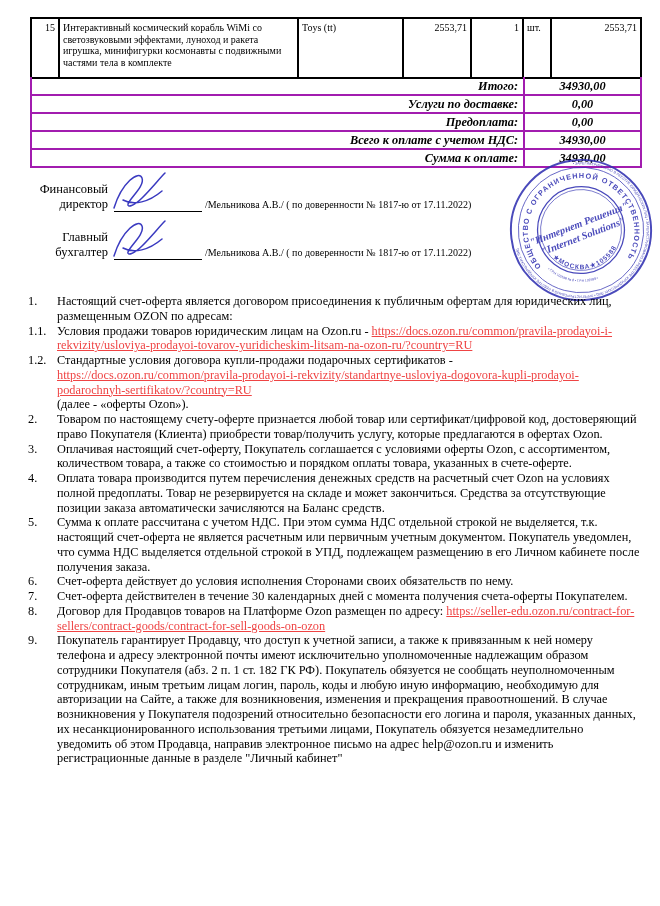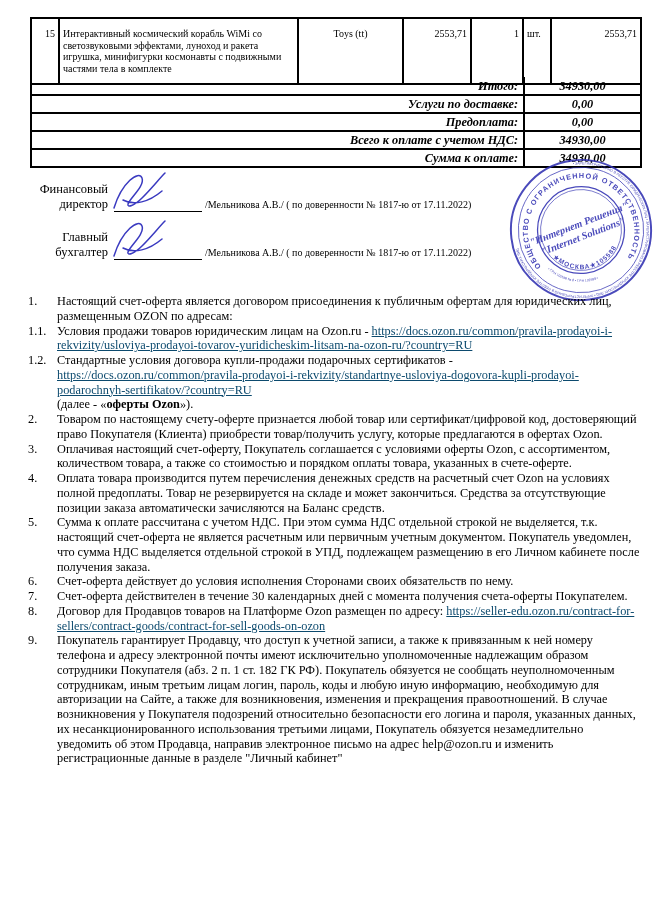--- a/index.html
+++ b/index.html
@@ -6,54 +6,54 @@
   html,body { background:#888; }
   .page {
     position:relative; width:660px; height:906px; margin:0 auto;
     background:#ffffff; overflow:hidden;
     font-family:"Liberation Serif","DejaVu Serif",serif; color:#000;
   }
 
   
   table { border-collapse:collapse; table-layout:fixed; }
   .item-table { position:absolute; left:30px; top:17px; width:610px; }
-  .item-table td { border:2px solid #000; vertical-align:top; font-size:10px; line-height:11.6px; padding:9px 3px; }
+  .item-table td { border:2px solid #000; vertical-align:top; font-size:10px; line-height:11.6px; padding:3px 3px; }
   .item-table .c-num   { text-align:right; }
-  .item-table .c-cat   { text-align:center; }
+  .item-table .c-cat   { text-align:left; }
   .item-table .c-price { text-align:right; }
   .item-table .c-qty   { text-align:right; }
   .item-table .c-unit  { text-align:left;border-radius:10px; }
   .item-table .c-amt   { text-align:right; }
   .item-table tr { height:60px; }
 
   
   .totals-table { position:absolute; left:30px; top:77px; width:610px; }
-  .totals-table td { border:2px solid #000000; font-weight:bold; font-size:12.3px; line-height:14px; padding:1px 4px; }
+  .totals-table td { border:2px solid #a21caf; font-weight:bold; font-size:12.3px; line-height:14px; padding:1px 4px; }
   .totals-table tr { height:18px;font-style:italic; }
   .totals-table tr:first-child td { border-top:none; }
   .totals-table .t-label { text-align:right; padding-right:5px; }
   .totals-table .t-value { text-align:center; padding-right:4px; }
 
   
   .sig-row { position:absolute; left:30px; width:600px; display:flex; align-items:flex-end; }
   .sig-roles { width:78px; text-align:right; font-size:12.5px; line-height:15px; }
   .sig-line { width:88px; margin-left:6px; border-bottom:1.3px solid #000; height:14px; }
   .sig-attr { font-size:10px; line-height:12px; margin-left:3px; padding-bottom:1px; white-space:nowrap;margin-top:29px; }
   .sig-scribble { position:absolute; pointer-events:none; }
 
   
   .stamp { position:absolute; left:507px; top:156px; width:148px; height:148px; opacity:.88; transform:rotate(-7deg); }
 
   
   .terms { position:absolute; left:28px; top:294px; width:612px; font-size:12.3px; line-height:14.75px; }
   .term { display:flex; }
   .t-num { width:29px; flex-shrink:0; }
   .t-body { flex:1; }
-  .plink { color:#0c4a6e; overflow-wrap:break-word;text-align:right; }
-  .bld { font-weight:bold; }
+  .plink { color:#ef4444; overflow-wrap:break-word;text-align:right; }
+  .bld { font-weight:normal; }
 </style>
 </head>
 <body>
 
 <div class="page">
 
   <table class="item-table">
     <colgroup>
       <col style="width:28px">
         <col style="width:239px">

